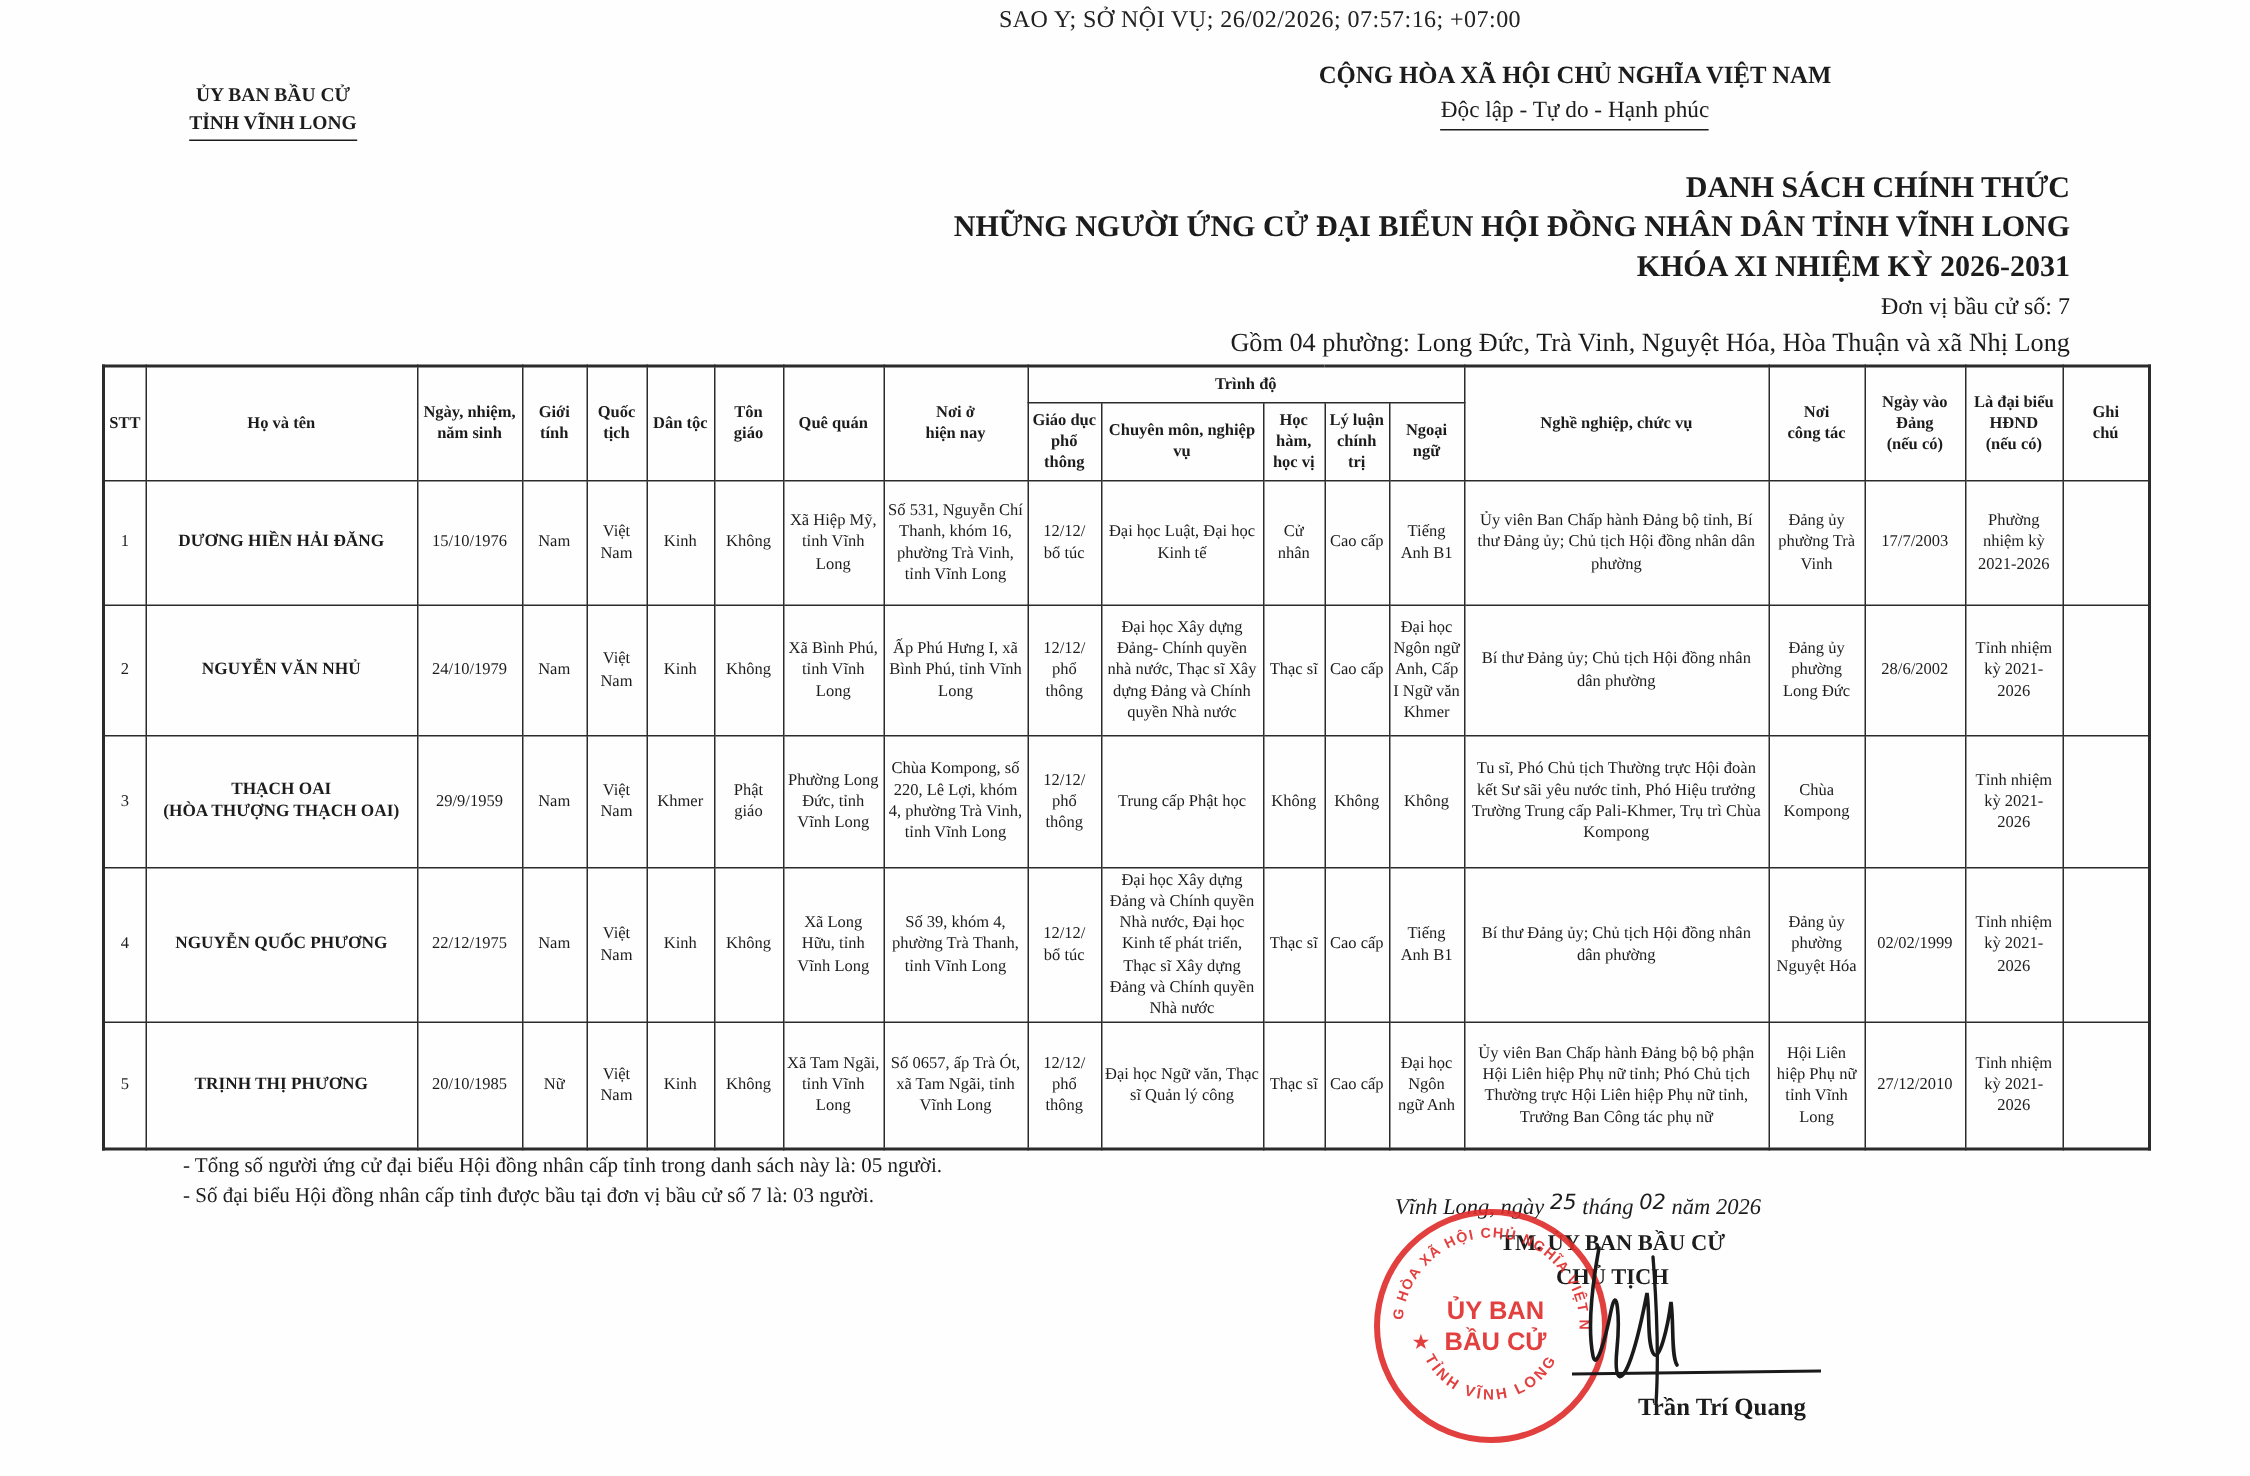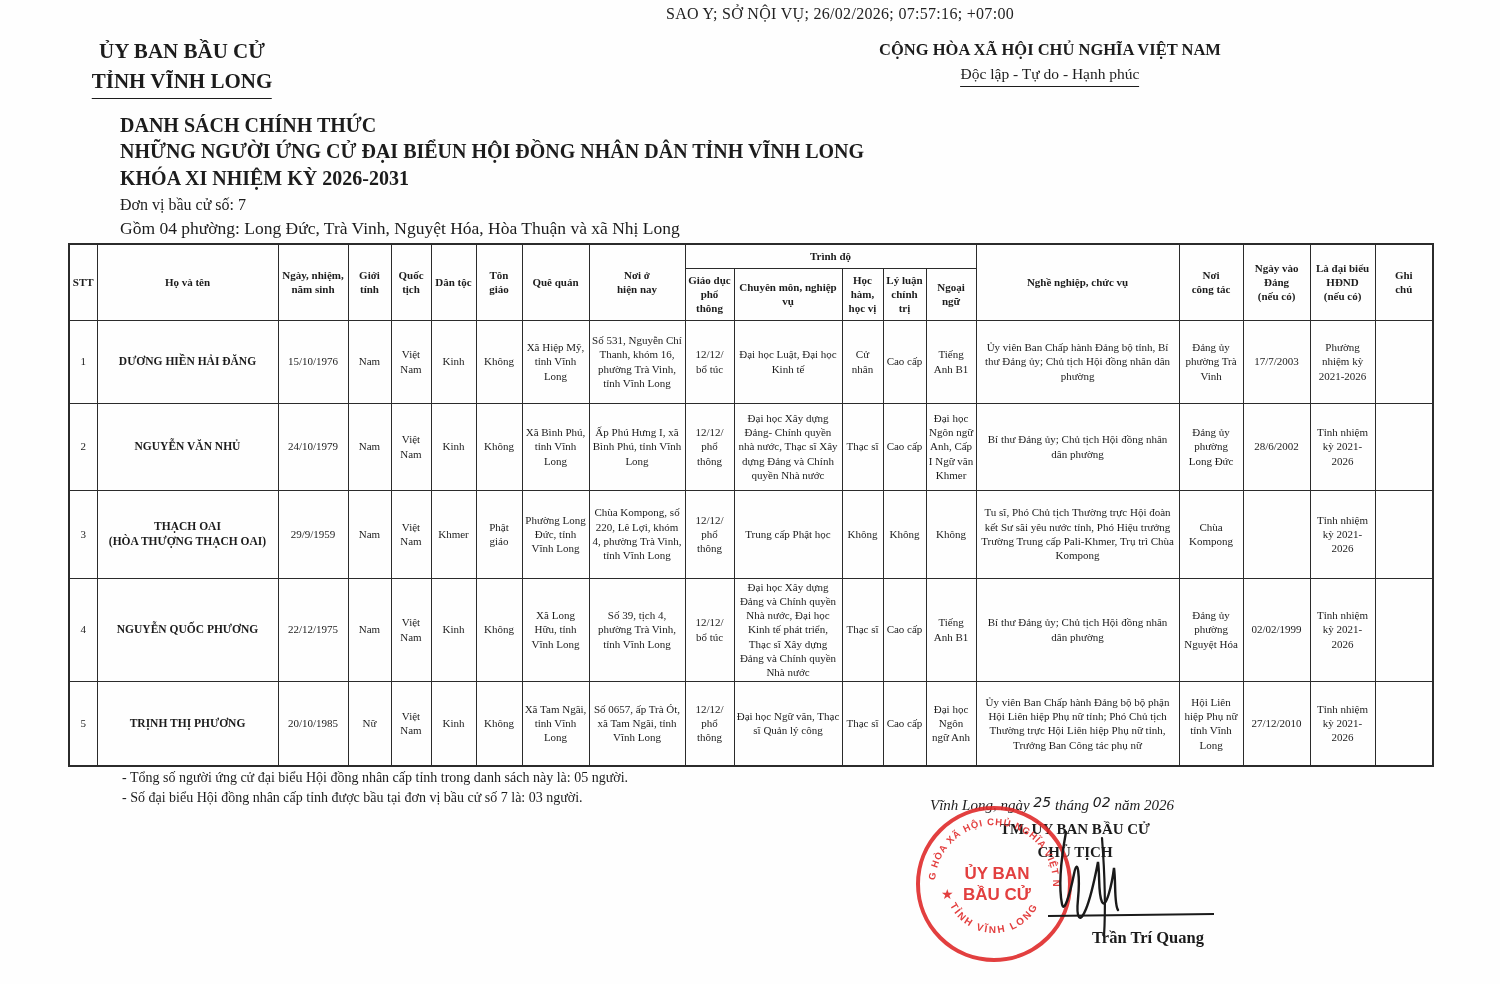--- a/index.html
+++ b/index.html
@@ -7,33 +7,33 @@
   body { font-family:"Liberation Serif", serif; color:#1c1c1c; }
   .page {
     position:relative; width:1500px; height:984px; background:#fefefe;
     overflow:hidden; margin:0 auto;
   }
   .cert-line {
     position:absolute; top:5px; left:840px; transform:translateX(-50%);
     font-size:16px; white-space:nowrap; color:#222; letter-spacing:.3px;
   }
   .hdr-left {
-    position:absolute; top:36px; left:182px; transform:translateX(-50%);
-    text-align:center; font-weight:bold; font-size:21px; line-height:1.45; white-space:nowrap;
+    position:absolute; top:54px; left:182px; transform:translateX(-50%);
+    text-align:center; font-weight:bold; font-size:13px; line-height:1.45; white-space:nowrap;
   }
   .hdr-left .u { display:inline-block; border-bottom:1.5px solid #1c1c1c; padding-bottom:1px; }
   .hdr-right {
     position:absolute; top:38px; left:1050px; transform:translateX(-50%);
     text-align:center; line-height:1.45; white-space:nowrap;
   }
   .hdr-right .l1 { font-weight:bold; font-size:16.5px; }
   .hdr-right .l2 { font-weight:normal; font-size:15.5px; display:inline-block; border-bottom:1.5px solid #1c1c1c; padding-bottom:1px; }
   .title-block {
     position:absolute; top:112px; left:750px; transform:translateX(-50%);
-    width:1260px; text-align:left; line-height:1.32;
+    width:1260px; text-align:right; line-height:1.32;
   }
   .title-block .t1 { font-weight:bold; font-size:20px; }
   .title-block .t2 { font-weight:bold; font-size:20px; }
   .title-block .t3 { font-weight:bold; font-size:20px;font-family:Liberation Serif, serif; }
   .title-block .t4 { font-size:16px; margin-top:3px; }
   .title-block .t5 { font-size:17.5px; margin-top:2px; }
 
   table.main {
     position:absolute; top:243px; left:68px; width:1364px;
     border-collapse:collapse; table-layout:fixed;
@@ -233,21 +233,21 @@
         <tr style="height: 95px;">
           <td class="cell cell-stt">4</td>
           <td class="cell cell-name">NGUYỄN QUỐC PHƯƠNG</td>
           <td class="cell cell-dob">22/12/1975</td>
           <td class="cell cell-gender">Nam</td>
           <td class="cell cell-nationality">Việt
 Nam</td>
           <td class="cell cell-ethnicity">Kinh</td>
           <td class="cell cell-religion">Không</td>
           <td class="cell cell-hometown">Xã Long Hữu, tỉnh Vĩnh Long</td>
-          <td class="cell cell-residence">Số 39, tịch 4, phường Trà Vinh, tỉnh Vĩnh Long</td>
+          <td class="cell cell-residence">Số 39, khóm 4, phường Trà Thanh, tỉnh Vĩnh Long</td>
           <td class="cell cell-edu">12/12/
 bổ túc</td>
           <td class="cell cell-professional">Đại học Xây dựng Đảng và Chính quyền Nhà nước, Đại học Kinh tế phát triển, Thạc sĩ Xây dựng Đảng và Chính quyền Nhà nước</td>
           <td class="cell cell-degree">Thạc sĩ</td>
           <td class="cell cell-politics">Cao cấp</td>
           <td class="cell cell-language">Tiếng
 Anh B1</td>
           <td class="cell cell-occupation">Bí thư Đảng ủy; Chủ tịch Hội đồng nhân dân phường</td>
           <td class="cell cell-workplace">Đảng ủy phường Nguyệt Hóa</td>
           <td class="cell cell-party_date">02/02/1999</td>

